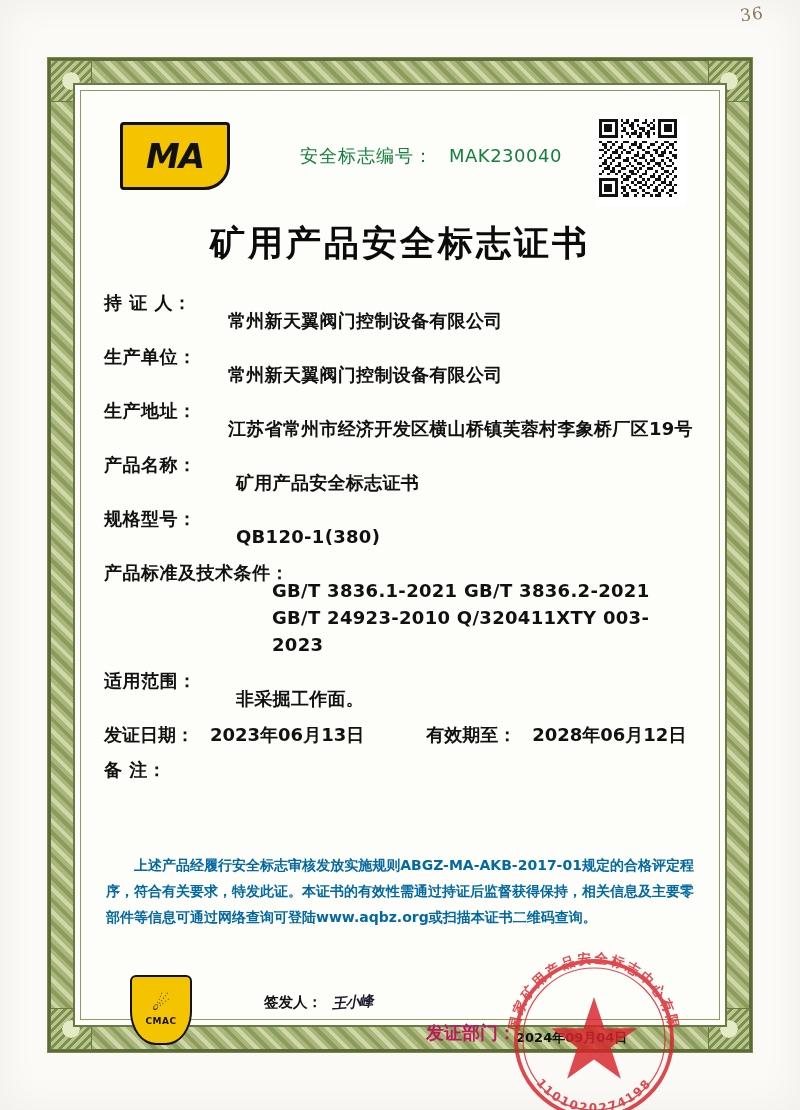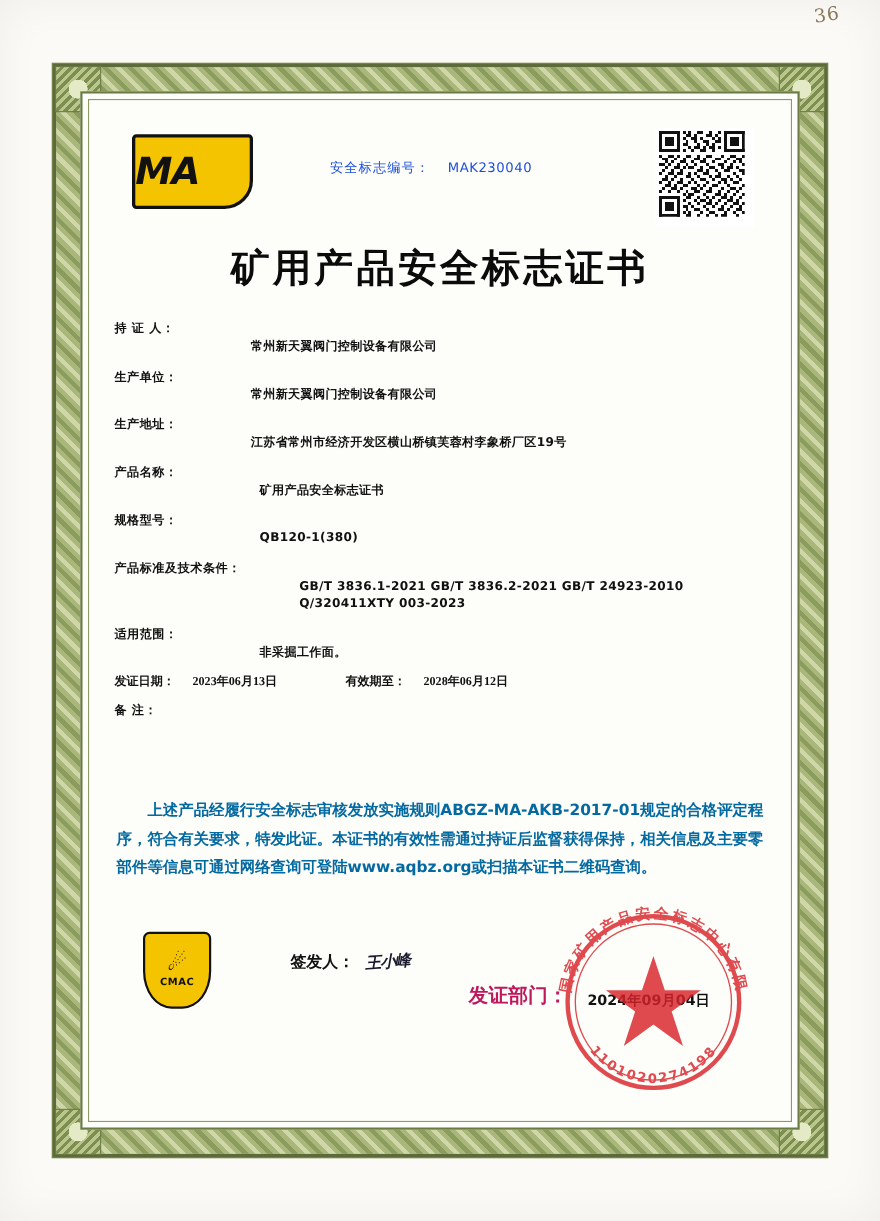--- a/index.html
+++ b/index.html
@@ -68,30 +68,30 @@
   
   .header-row{
     position:relative;height:110px;
   }
   .ma-logo{
     position:absolute;left:24px;top:16px;
     width:104px;height:62px;
     background:#f5c400;
     border:3px solid #111;
     border-radius:4px 4px 26px 4px;
-    display:flex;align-items:center;justify-content:flex-start;
+    display:flex;align-items:center;justify-content:center;
   }
   .ma-logo .ma-text{
     font-family:"DejaVu Sans","Liberation Sans",sans-serif;
     font-weight:bold;font-size:34px;color:#111;letter-spacing:-1px;
     font-style:italic;
   }
   .cert-no{
     position:absolute;left:204px;top:38px;
-    font-size:12px;color:#1d4ed8;
+    font-size:18px;color:#15803d;
     font-family:"DejaVu Sans","Liberation Sans",sans-serif;
     letter-spacing:1px;
   }
   .cert-no .val{margin-left:16px;letter-spacing:0.5px;}
   .qr{
     position:absolute;right:18px;top:10px;
     width:84px;height:84px;
     background:#fff;
     padding:3px;
   }
@@ -109,42 +109,42 @@
   }
 
   
   .fields{
     margin:0 8px;
   }
   .frow{
     display:flex;
     align-items:flex-start;
     margin-bottom:11px;
-    font-size:11px;
+    font-size:18px;
     color:#111;
   }
   .flabel{
     width:124px;
     flex:0 0 124px;
     font-weight:bold;
     font-family:"DejaVu Sans","Liberation Sans",sans-serif;
     letter-spacing:0.5px;
     white-space:nowrap;
   }
   .flabel.wide{width:168px;flex:0 0 168px;}
   .fvalue{
     flex:1;
     font-weight:bold;
     font-family:"DejaVu Sans","Liberation Sans",sans-serif;
     letter-spacing:0.3px;
     line-height:1.5;
     margin-top:16px;
   }
   .fvalue.indent{padding-left:8px;}
-  .two-col{display:flex;align-items:flex-start;width:100%;font-family:Liberation Serif, serif;}
+  .two-col{display:flex;align-items:flex-start;width:100%;}
   .two-col .seg{display:flex;align-items:flex-start;}
   .seg .slabel{font-weight:bold;white-space:nowrap;}
   .seg .sval{font-weight:bold;margin-left:16px;white-space:nowrap;}
   .seg.right{margin-left:62px;}
 
   .spacer-note{height:52px;}
 
   
   .para{
     margin:8px 10px 0 10px;
@@ -191,21 +191,21 @@
     font-style:italic;
     color:#1a1a2e;
     transform:rotate(-4deg);
     letter-spacing:-1px;
   }
   .dept-line{
     position:absolute;left:330px;top:36px;
     font-size:18px;font-weight:bold;color:#be185d;margin-top:28px;
   }
   .issue-date-stamp{
-    position:absolute;left:438px;top:72px;
+    position:absolute;left:420px;top:72px;
     font-size:13px;font-weight:bold;color:#111;
   }
   
   .seal{
     position:absolute;right:10px;top:-18px;
     width:200px;height:200px;
   }
   .seal svg{display:block}
 </style>
 </head>

